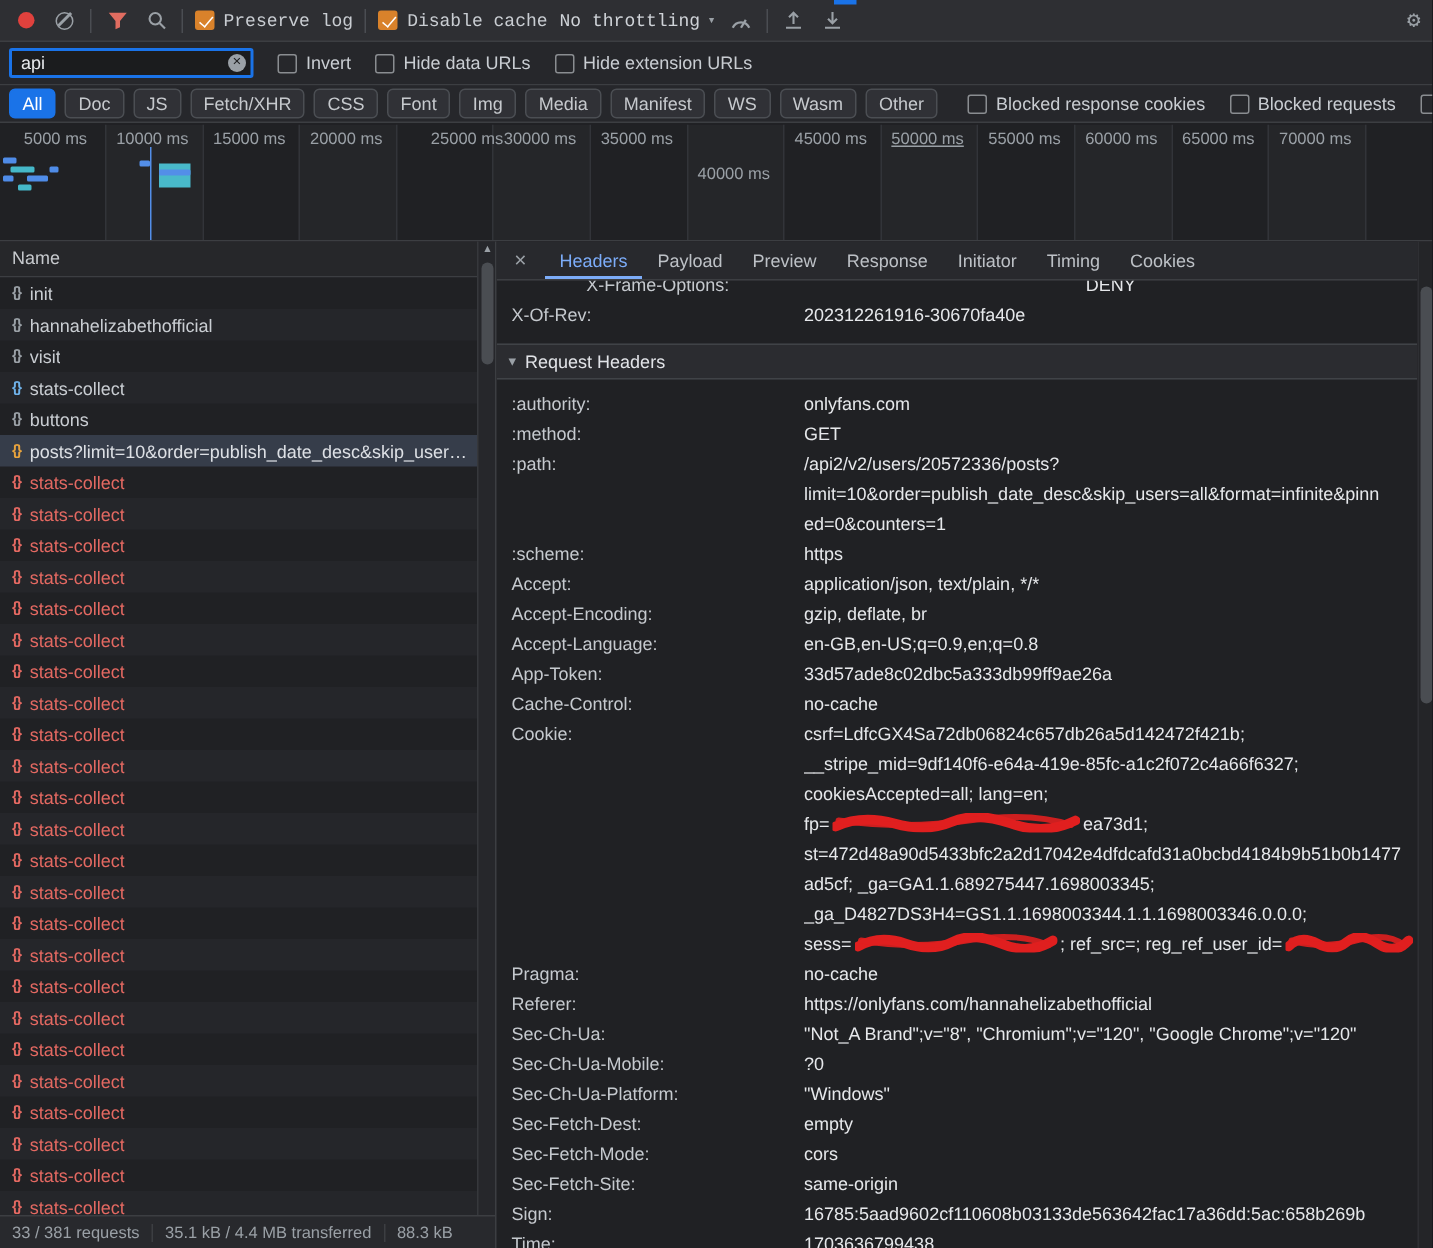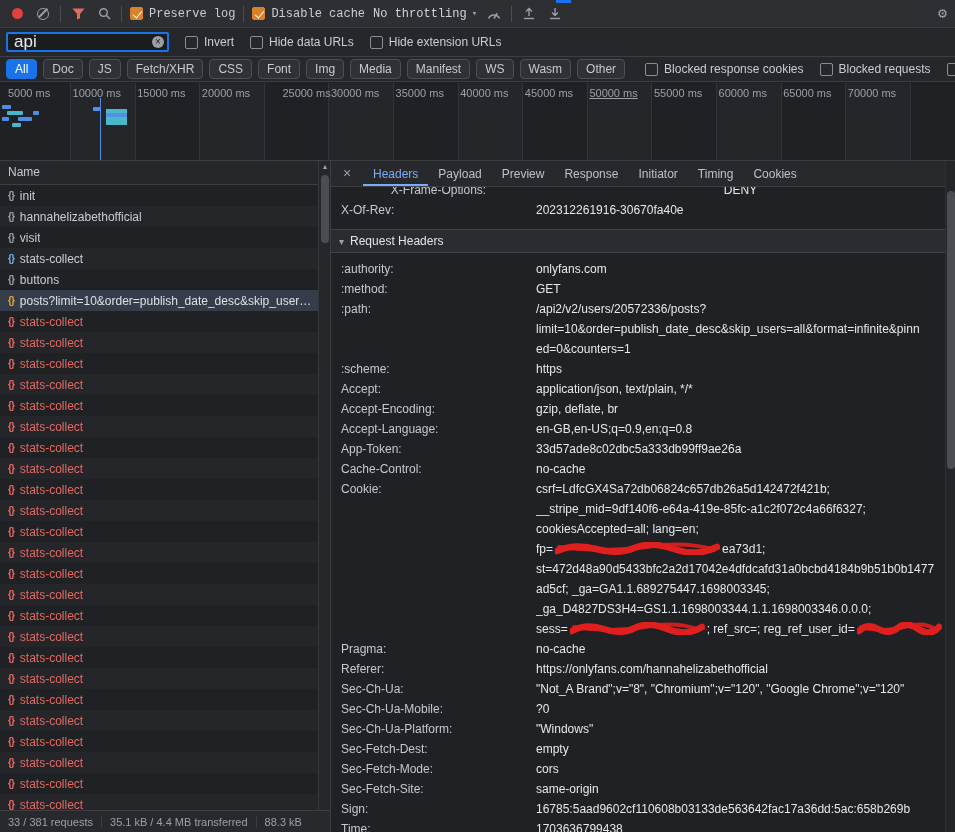--- a/index.html
+++ b/index.html
@@ -27,37 +27,37 @@
   .cb .box{width:13px;height:13px;border:1px solid #8a8d91;border-radius:2px;position:relative;background:transparent;flex:none;}
   .cb.checked .box{background:var(--checkbox_on);border-color:var(--checkbox_on);}
   .cb.checked .box::after{content:"";position:absolute;left:3.5px;top:0.5px;width:4px;height:8px;
     border:solid #fff;border-width:0 1.8px 1.8px 0;transform:rotate(40deg);}
 
   
   .filterbar{position:absolute;left:0;top:28px;width:955px;height:29px;background:#26272b;
     border-bottom:1px solid #3c3e42;display:flex;align-items:center;gap:16px;padding:0 6px;}
   .input-wrap{position:relative;display:inline-block;flex:none;}
   .filter-input{width:163px;height:20px;background:#1b1c1e;border:2px solid var(--accent);border-radius:2px;
-    color:#e8eaed;font-family:"Liberation Sans",sans-serif;font-size:17px;padding:0 20px 0 6px;outline:none;}
+    color:#e8eaed;font-family:"Liberation Sans",sans-serif;font-size:12px;padding:0 20px 0 6px;outline:none;}
   .input-clear{position:absolute;right:5px;top:4px;width:12px;height:12px;border-radius:50%;
     background:#9aa0a6;color:#1b1c1e;font-size:10px;line-height:12px;text-align:center;}
 
   
   .chipsbar{position:absolute;left:0;top:57px;width:955px;height:25px;background:#26272b;
     border-bottom:1px solid #3c3e42;display:flex;align-items:center;gap:6px;padding:0 6px;}
   .chip{padding:2px 8px;border-radius:4px;background:#303136;border:1px solid #4b4e53;color:#c6c9cd;flex:none;}
   .chip.sel{background:var(--accent);border-color:var(--accent);color:#fff;}
   .chip-cbs{display:flex;align-items:center;gap:16px;margin-left:14px;}
 
   
   .overview{position:absolute;left:0;top:83px;width:955px;height:78px;background:#202124;
     border-bottom:1px solid #3c3e42;overflow:hidden;}
   .band{position:absolute;top:0;bottom:0;background:rgba(255,255,255,0.025);}
   .gl{position:absolute;top:0;bottom:0;width:1px;background:#323439;}
-  .tick{position:absolute;top:4px;width:58px;text-align:left;font-size:11px;color:#9aa0a6;white-space:nowrap;}
+  .tick{position:absolute;top:4px;width:58px;text-align:center;font-size:11px;color:#9aa0a6;white-space:nowrap;}
   .wbar{position:absolute;height:4px;border-radius:1px;}
   .wbar.blue{background:var(--bar_blue);}
   .wbar.teal{background:var(--teal);}
   .wline{position:absolute;left:100px;top:15px;bottom:0;width:1px;background:var(--bar_blue);}
   .wblock{position:absolute;left:106px;top:26px;width:21px;height:16px;background:var(--teal);}
 
   
   .list-header{position:absolute;left:0;top:161px;width:318px;height:24px;line-height:23px;background:#26272a;
     border-bottom:1px solid #3c3e42;padding-left:8px;color:#c6c9cd;}
   .request-list{position:absolute;left:0;top:185px;width:318px;height:625px;overflow:hidden;background:#202124;}
@@ -241,21 +241,21 @@
       <div class="tick" style="left: 201.8px;">20000 ms</div>
       <div class="band" style="left: 328.4px; width: 64.6px;"></div>
       <div class="gl" style="left: 328.4px;"></div>
       <div class="tick" style="left: 266.4px; margin-left: 16px;">25000 ms</div>
       <div class="gl" style="left: 393px;"></div>
       <div class="tick" style="left: 331px;">30000 ms</div>
       <div class="band" style="left: 457.6px; width: 64.6px;"></div>
       <div class="gl" style="left: 457.6px;"></div>
       <div class="tick" style="left: 395.6px;">35000 ms</div>
       <div class="gl" style="left: 522.2px;"></div>
-      <div class="tick" style="left: 460.2px;">40000 ms</div>
+      <div class="tick" style="left: 460.2px; margin-top: 23px;">40000 ms</div>
       <div class="band" style="left: 586.8px; width: 64.6px;"></div>
       <div class="gl" style="left: 586.8px;"></div>
       <div class="tick" style="left: 524.8px;">45000 ms</div>
       <div class="gl" style="left: 651.4px;"></div>
       <div class="tick" style="left: 589.4px; text-decoration: underline;">50000 ms</div>
       <div class="band" style="left: 716px; width: 64.6px;"></div>
       <div class="gl" style="left: 716px;"></div>
       <div class="tick" style="left: 654px;">55000 ms</div>
       <div class="gl" style="left: 780.6px;"></div>
       <div class="tick" style="left: 718.6px;">60000 ms</div>

